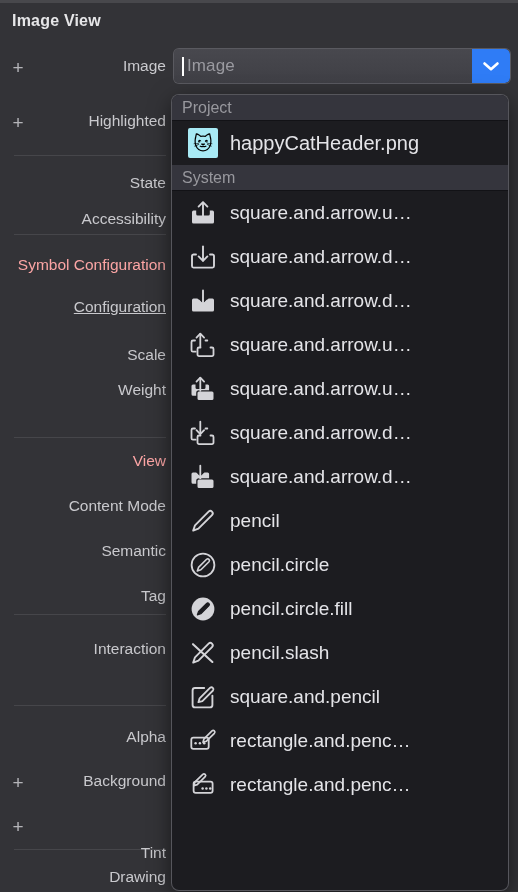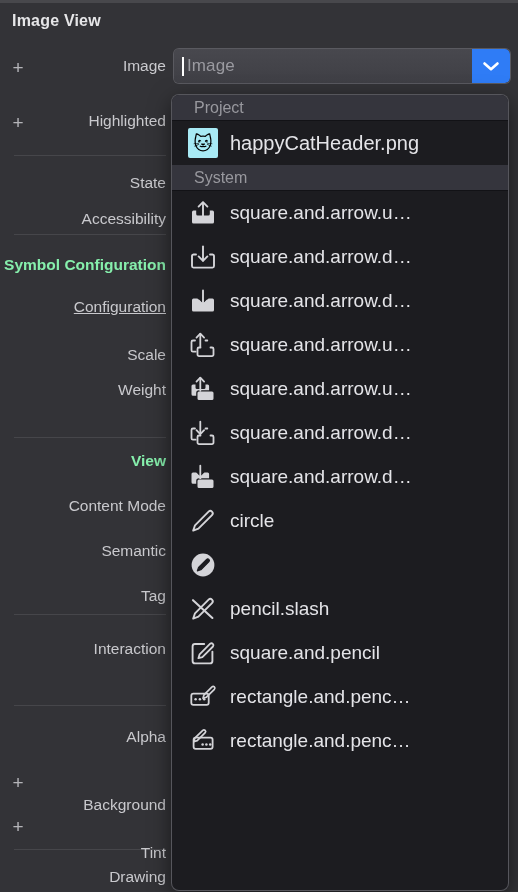--- a/index.html
+++ b/index.html
@@ -14,21 +14,21 @@
 
   
   .inspector{position:absolute;left:0;top:3px;width:518px;height:889px;background:#333337;}
 
   .panel-title{
     position:absolute;color:#e6e6e8;font-size:16px;font-weight:bold;letter-spacing:.2px;
   }
   .row-label{
     position:absolute;color:#c9c9cd;font-size:15.5px;text-align:right;white-space:nowrap;
   }
-  .row-label.bold{font-weight:bold;color:#86efac;}
+  .row-label.bold{font-weight:normal;color:#fca5a5;}
   .plus{
     position:absolute;color:#b4b4b8;font-size:19px;line-height:1;font-weight:300;
     width:16px;text-align:center;
   }
   .hr{position:absolute;height:1px;background:#46464a;}
 
   
   .combo{
     position:absolute;left:174px;top:46px;width:336px;height:34px;
     border-radius:5px;overflow:hidden;display:flex;align-items:stretch;
@@ -56,21 +56,21 @@
   
   .dropdown{
     position:absolute;left:172px;top:92px;width:336px;height:795px;
     background:#1c1c20;border-radius:7px;
     box-shadow:0 0 0 1px #56565c, 0 6px 22px rgba(0,0,0,.55);
     overflow:hidden;
   }
   .dd-scroll{position:absolute;inset:0;overflow:hidden;}
   .dd-header{
     height:26px;line-height:26px;background:#35353d;color:#98989e;
-    font-size:16px;padding-left:22px;box-sizing:border-box;
+    font-size:16px;padding-left:10px;box-sizing:border-box;
     border-bottom:1px solid #121216;
   }
   .dd-item{
     height:44px;display:flex;align-items:center;background:#1c1c20;
     box-sizing:border-box;padding-left:10px;
   }
   .dd-item .ic{
     flex:0 0 auto;width:42px;height:34px;display:flex;align-items:center;justify-content:center;
   }
   .dd-item .ic svg{display:block;}
@@ -111,21 +111,21 @@
       <div class="row-label" style="left: 0px; top: 295px; width: 166px; text-decoration: underline;">Configuration</div>
       <div class="row-label" style="left: 0px; top: 343px; width: 166px;">Scale</div>
       <div class="row-label" style="left: 0px; top: 378px; width: 166px;">Weight</div>
       <div class="row-label bold" style="left: 0px; top: 449px; width: 166px;">View</div>
       <div class="row-label" style="left: 0px; top: 494px; width: 166px;">Content Mode</div>
       <div class="row-label" style="left: 0px; top: 539px; width: 166px;">Semantic</div>
       <div class="row-label" style="left: 0px; top: 584px; width: 166px;">Tag</div>
       <div class="row-label" style="left: 0px; top: 637px; width: 166px;">Interaction</div>
       <div class="row-label" style="left: 0px; top: 725px; width: 166px;">Alpha</div>
       <div class="plus" style="left: 10px; top: 770px;">+</div>
-      <div class="row-label" style="left: 0px; top: 769px; width: 166px; margin-top: 24px;">Background</div>
+      <div class="row-label" style="left: 0px; top: 769px; width: 166px;">Background</div>
       <div class="plus" style="left: 10px; top: 814px;">+</div>
       <div class="row-label" style="left: 0px; top: 813px; width: 166px; margin-top: 28px;">Tint</div>
       <div class="row-label" style="left: 0px; top: 865px; width: 166px;">Drawing</div>
     </div>
 
   <div class="combo">
     <div class="combo-field">
       <div class="caret"></div>
       <span class="combo-placeholder">Image</span>
     </div>
@@ -223,29 +223,39 @@
             </svg>
           </div>
           <div class="lbl">square.and.arrow.d…</div>
         </div>
         <div class="dd-item">
           <div class="ic">
             <svg width="30" height="30" viewBox="0 0 30 30">
               <path d="M5.2 24.6 L7.0 19.3 L20.6 5.7 A2.4 2.4 0 0 1 24.0 9.1 L10.4 22.7 Z" fill="none" stroke="#d4d4d8" stroke-width="1.9" stroke-linejoin="round"></path>
             </svg>
           </div>
-          <div class="lbl">circle</div>
+          <div class="lbl">pencil</div>
+        </div>
+        <div class="dd-item">
+          <div class="ic">
+            <svg width="30" height="30" viewBox="0 0 30 30">
+              <circle cx="15" cy="15" r="11.4" fill="none" stroke="#d4d4d8" stroke-width="1.8"></circle>
+              <path d="M9.3 20.9 L10.5 17.4 L18.6 9.3 A1.7 1.7 0 0 1 21.0 11.7 L12.9 19.8 Z" fill="none" stroke="#d4d4d8" stroke-width="1.6" stroke-linejoin="round"></path>
+            </svg>
+          </div>
+          <div class="lbl">pencil.circle</div>
         </div>
         <div class="dd-item">
           <div class="ic">
             <svg width="30" height="30" viewBox="0 0 30 30">
               <circle cx="15" cy="15" r="11.4" fill="#d4d4d8"></circle>
               <path d="M9.3 20.9 L10.5 17.4 L18.6 9.3 A1.7 1.7 0 0 1 21.0 11.7 L12.9 19.8 Z" fill="#1c1c20" stroke="#1c1c20" stroke-width="1.1" stroke-linejoin="round"></path>
             </svg>
           </div>
+          <div class="lbl">pencil.circle.fill</div>
         </div>
         <div class="dd-item">
           <div class="ic">
             <svg width="30" height="30" viewBox="0 0 30 30">
               <path d="M5.2 24.6 L7.0 19.3 L20.6 5.7 A2.4 2.4 0 0 1 24.0 9.1 L10.4 22.7 Z" fill="none" stroke="#d4d4d8" stroke-width="1.9" stroke-linejoin="round"></path>
               <path d="M5.0 6.2 L24.4 24.0" fill="none" stroke="#d4d4d8" stroke-width="2.1" stroke-linecap="round"></path>
             </svg>
           </div>
           <div class="lbl">pencil.slash</div>
         </div>

